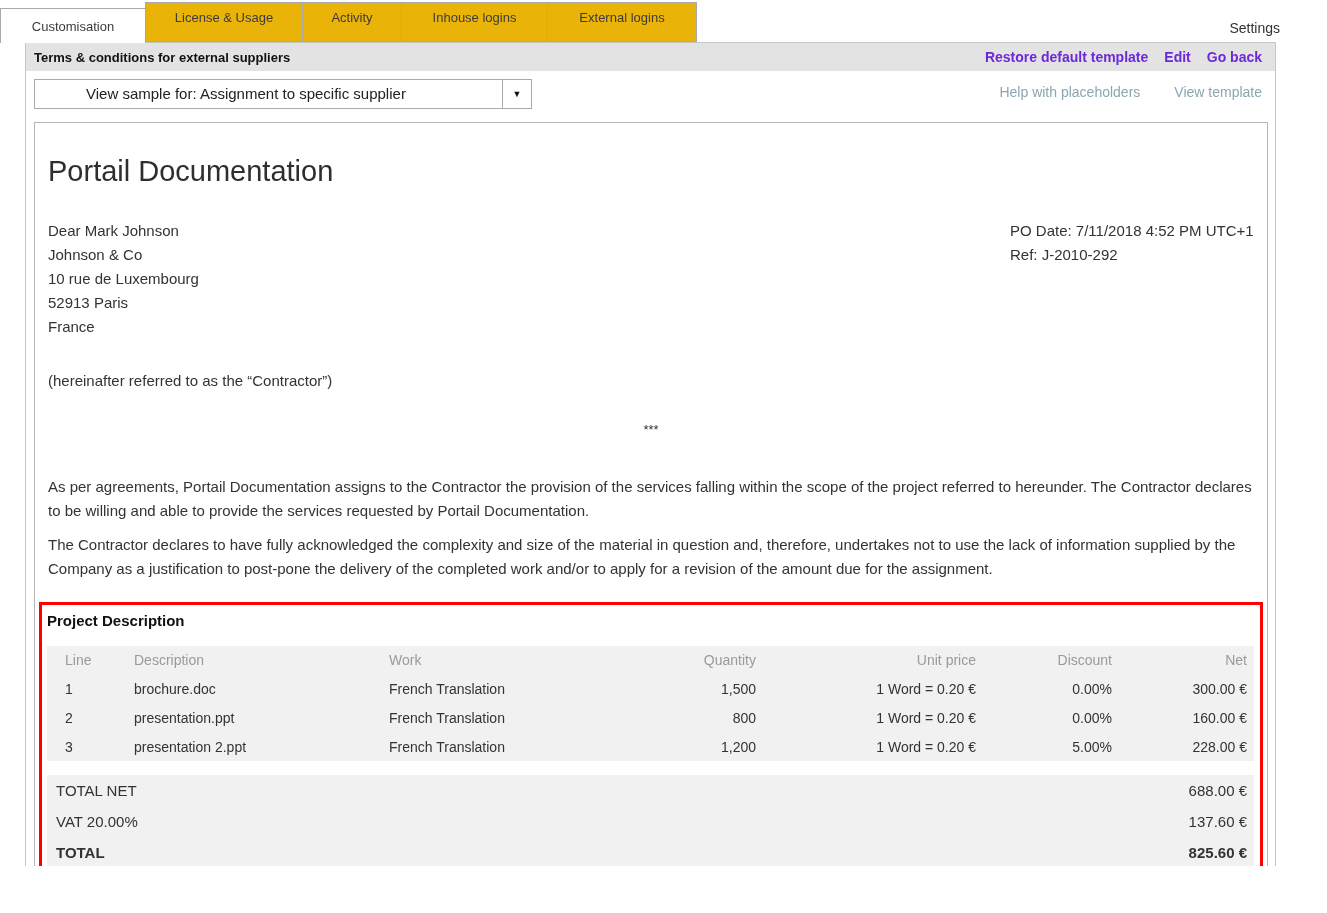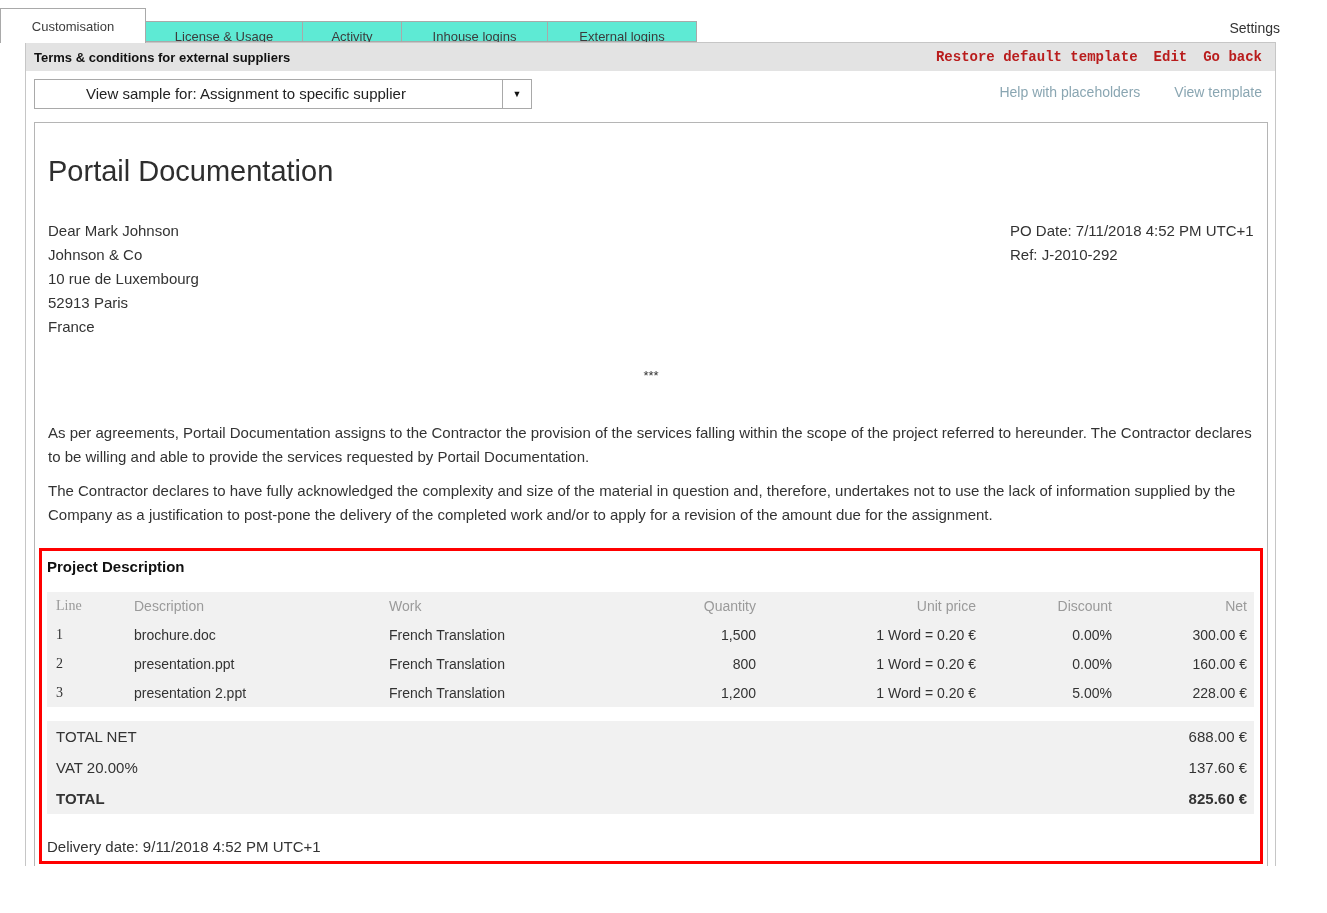--- a/index.html
+++ b/index.html
@@ -2,41 +2,41 @@
 <html><head>
 <meta charset="utf-8">
 <style>
   * { box-sizing: border-box; margin: 0; padding: 0; }
   html, body { width: 1327px; height: 913px; overflow: hidden; background: #ffffff;
     font-family: "Liberation Sans", sans-serif; color: #333; }
 
   
   .top-row { position: relative; height: 42px; 
     display: flex; align-items: flex-end; }
-  .tab { height: 21px; line-height: 29px; text-align: center; font-size: 13px;
-    color: #3c3c3c; background: #5eead4; border: 1px solid #a9a9a9; margin-left: -1px;
+  .tab { height: 40px; line-height: 29px; text-align: center; font-size: 13px;
+    color: #3c3c3c; background: #eab308; border: 1px solid #a9a9a9; margin-left: -1px;
     cursor: pointer; white-space: nowrap; }
   .tab.active { height: 35px; line-height: 35px; background: #ffffff;
     border-bottom: none; margin-bottom: -1px; z-index: 3; position: relative; }
   .tab.t1 { width: 146px; margin-left: 0; }
   .tab.t2 { width: 158px; }
   .tab.t3 { width: 100px; }
   .tab.t4 { width: 147px; }
   .tab.t5 { width: 150px; }
   .settings-link { position: absolute; right: 47px; top: 20px; font-size: 14px;
     color: #333; cursor: pointer; }
 
   
   .panel { margin-left: 25px; width: 1251px; height: 824px;
     border: 1px solid #c6c6c6; border-bottom: none; overflow: hidden; position: relative; z-index: 1; }
   .panel-header { height: 28px; background: #e3e3e3; display: flex;
     justify-content: space-between; align-items: center; padding: 0 13px 0 8px; }
   .panel-title { font-size: 13px; font-weight: bold; color: #111; }
   .panel-actions { display: flex; gap: 16px; }
-  .panel-actions .action { font-size: 14px; font-weight: bold; color: #b91c1c; cursor: pointer; font-family: Liberation Mono, monospace; }
+  .panel-actions .action { font-size: 14px; font-weight: bold; color: #6d28d9; cursor: pointer; }
 
   .panel-body { padding: 8px; }
 
   
   .toolbar-row { position: relative; height: 37px; }
   .combo { width: 498px; height: 30px; border: 1px solid #a9a9a9; background: #fff;
     display: flex; align-items: stretch; cursor: pointer; padding-left: 41px; }
   .combo-value { flex: 1; font-size: 15px; color: #222; line-height: 28px;
     padding-left: 10px; white-space: nowrap; overflow: hidden; }
   .combo-btn { width: 29px; border-left: 1px solid #a9a9a9; display: flex;
@@ -58,21 +58,21 @@
   .para + .para { margin-top: 10px; }
 
   
   .red-box { margin: 21px -9px 0 -9px; border: 3px solid #ff0000;
     padding: 7px 6px 5px 5px; }
   .proj-heading { font-size: 15px; font-weight: bold; color: #111; line-height: 18px; }
   .items-table { margin-top: 16px; background: #f1f1f1; }
   .trow { display: grid; grid-template-columns: 87px 255px 252px 122px 220px 136px 1fr;
     align-items: center; height: 29px; font-size: 14px; }
   .trow.head { height: 28px; color: #9a9a9a; }
-  .trow .c1 { padding-left: 9px; font-family: Liberation Serif, serif; }
+  .trow .c1 { padding-left: 18px; }
   .trow .c4, .trow .c5, .trow .c6, .trow .c7 { text-align: right; padding-right: 7px; }
   .totals-table { margin-top: 14px; background: #f1f1f1; }
   .totrow { display: grid; grid-template-columns: 1fr auto; align-items: center;
     height: 31px; font-size: 15px; }
   .totrow .tlabel { padding-left: 9px; }
   .totrow .tvalue { padding-right: 7px; }
   .totrow.bold { font-weight: bold; }
   .delivery { margin-top: 24px; line-height: 18px; }
 </style>
 </head>
@@ -117,20 +117,21 @@
         <div>Johnson &amp; Co</div>
         <div>10 rue de Luxembourg</div>
         <div>52913 Paris</div>
         <div>France</div>
         <div class="po-block">
           <div>PO Date: 7/11/2018 4:52 PM UTC+1</div>
           <div>Ref: J-2010-292</div>
         </div>
       </div>
 
+      <div class="contractor-note">(hereinafter referred to as the “Contractor”)</div>
       <div class="stars">***</div>
       <p class="para">As per agreements, Portail Documentation assigns to the Contractor the provision of the services falling within the scope of the project referred to hereunder. The Contractor declares to be willing and able to provide the services requested by Portail Documentation.</p>
       <p class="para">The Contractor declares to have fully acknowledged the complexity and size of the material in question and, therefore, undertakes not to use the lack of information supplied by the Company as a justification to post-pone the delivery of the completed work and/or to apply for a revision of the amount due for the assignment.</p>
 
       <div class="red-box">
         <div class="proj-heading">Project Description</div>
 
         <div class="items-table">
           <div class="trow head">
             <span class="c1">Line</span>

